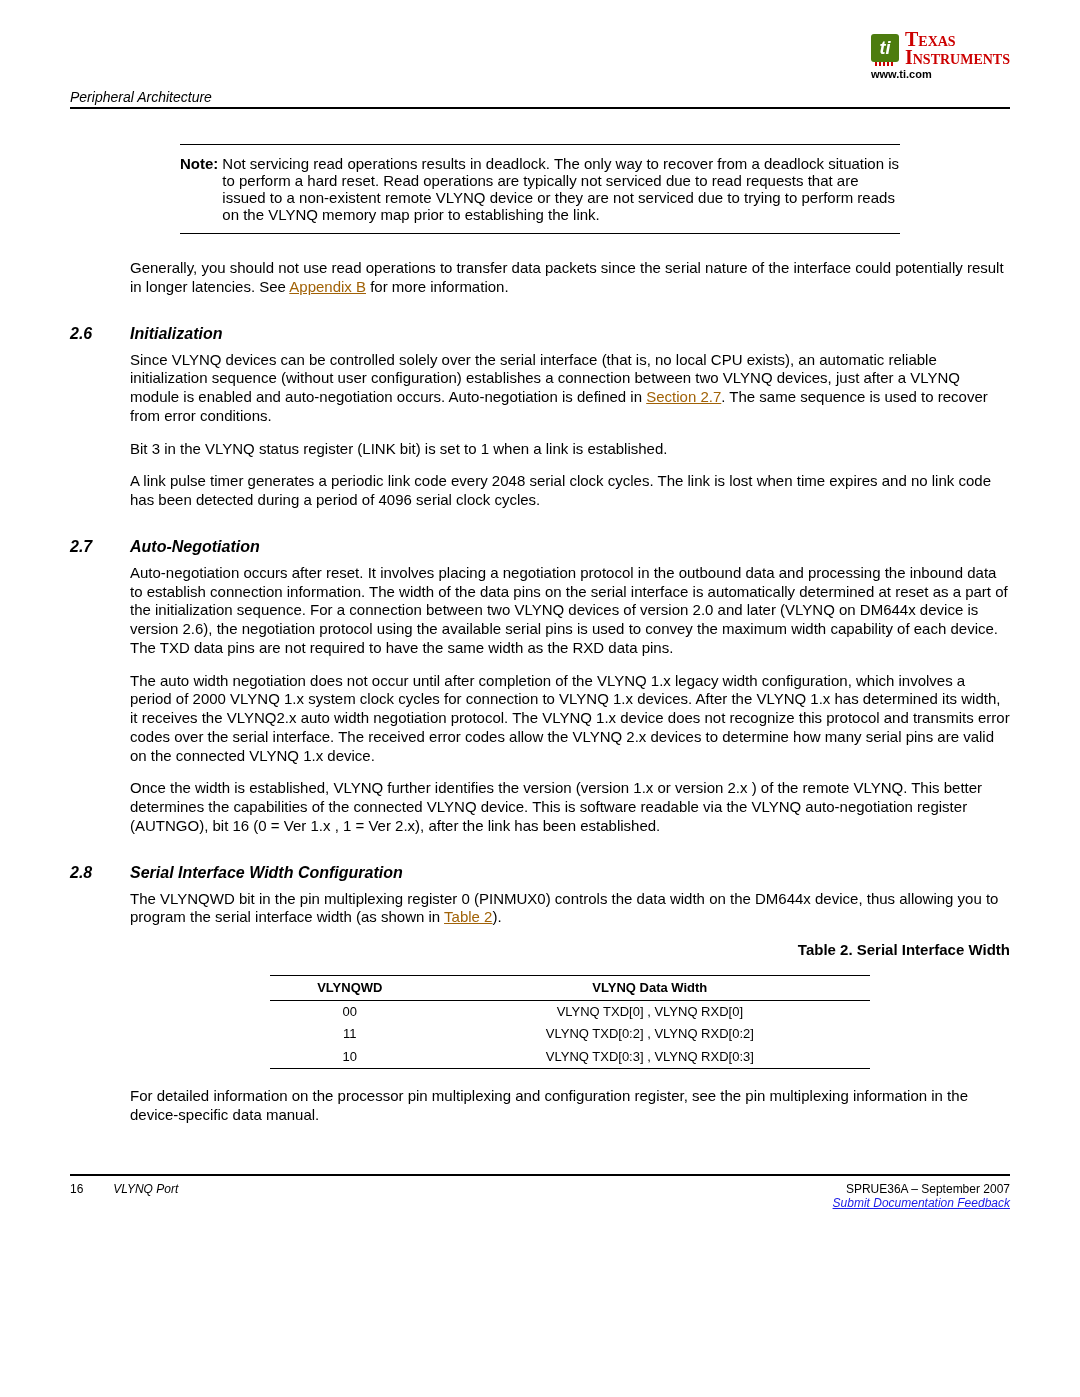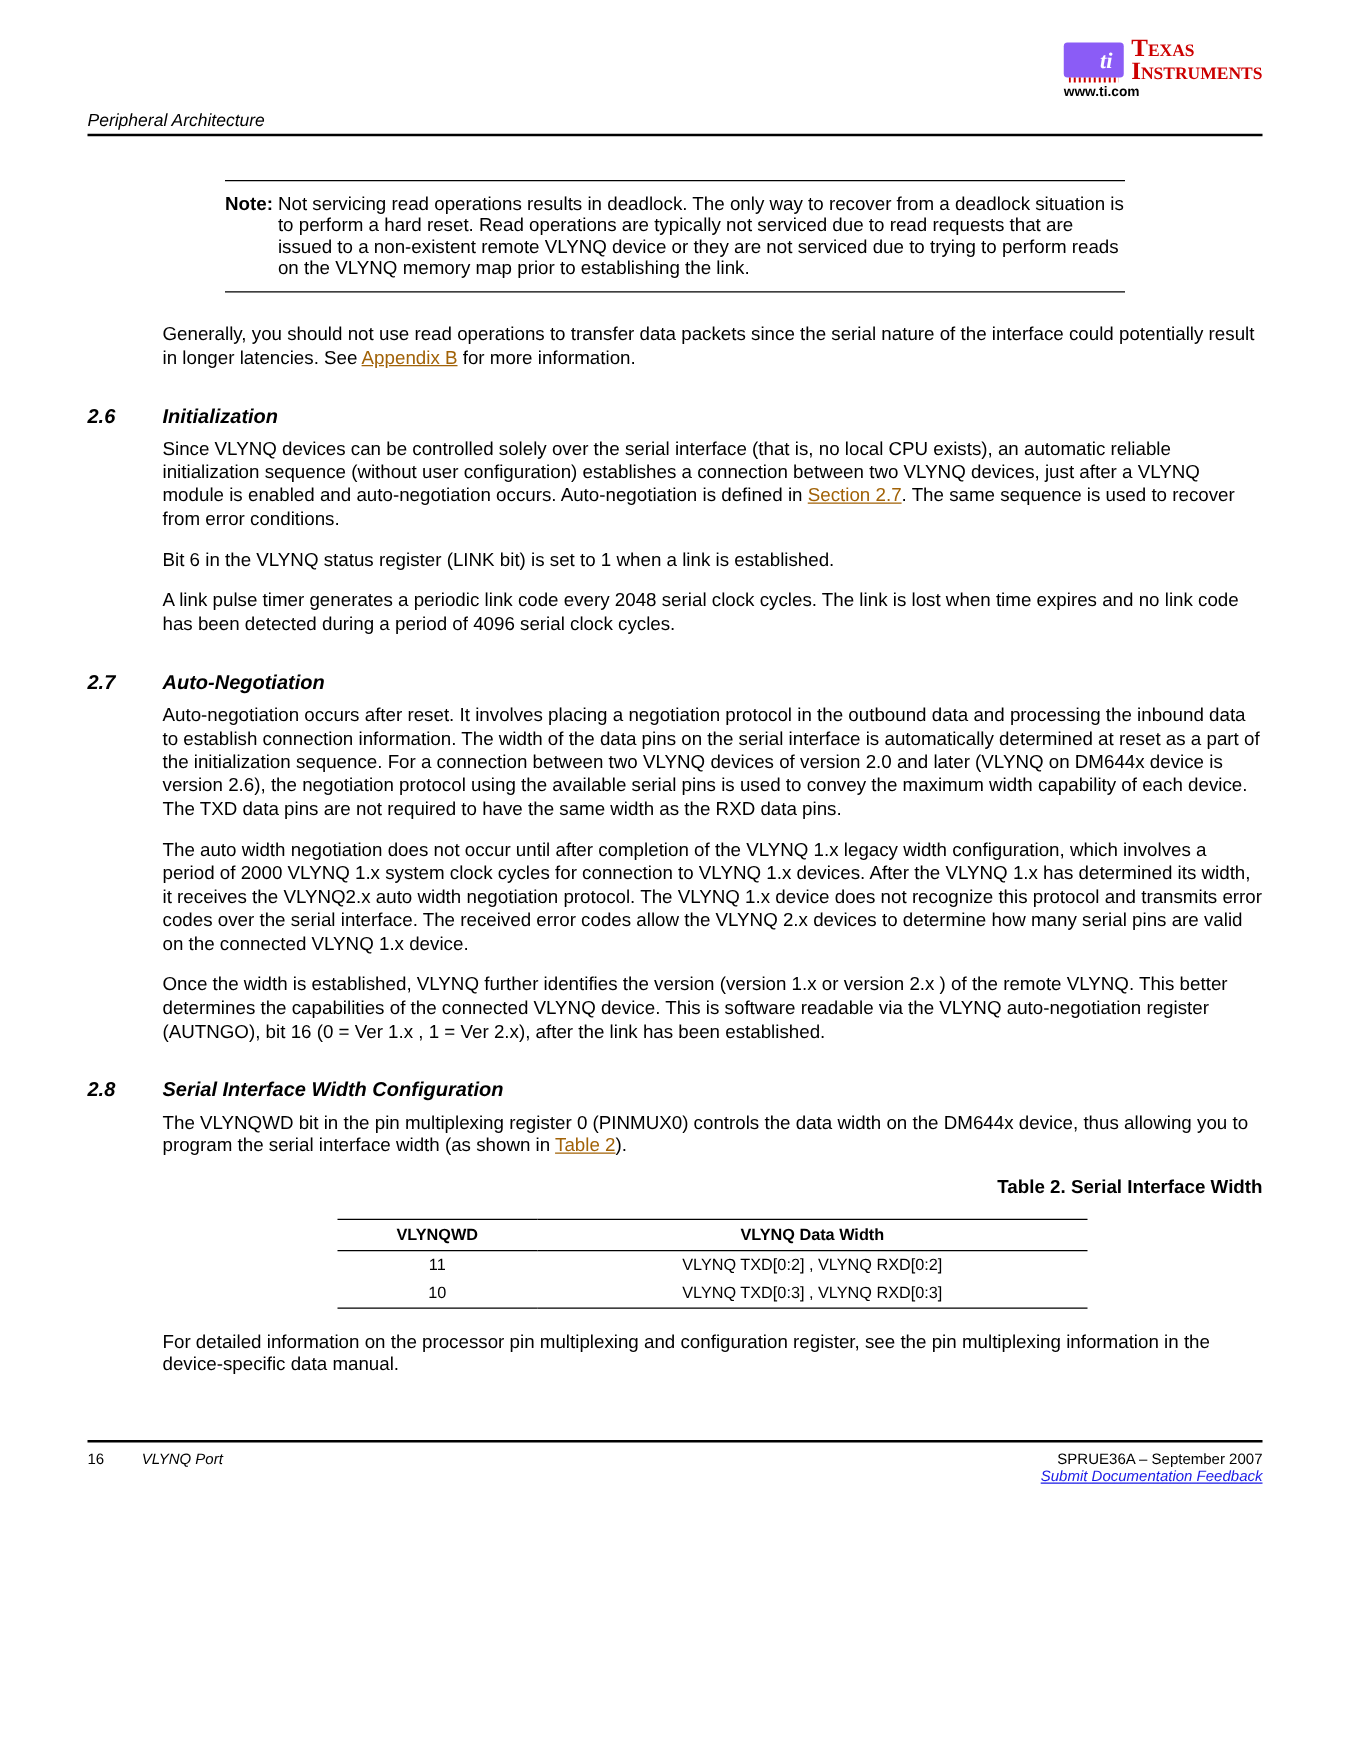--- a/index.html
+++ b/index.html
@@ -26,32 +26,31 @@
     display: flex;
     align-items: center;
     gap: 6px;
     font-family: Georgia, 'Times New Roman', serif;
     font-weight: bold;
     color: #c00;
     line-height: 0.9;
   }
   .ti-logo .chip {
     width: 28px; height: 28px;
-    background: #8b5cf6;
+    background: #4d7c0f;
     border-radius: 3px;
     position: relative;
     display: inline-flex;
     align-items: center;
     justify-content: center;
     color: #fff;
     font-size: 18px;
     font-style: italic;
-    font-family: Liberation Serif, serif;
+    font-family: Liberation Sans, sans-serif;
     font-weight: bold;
-    padding-left: 20px;
   }
   .ti-logo .chip::after {
     content: "";
     position: absolute;
     bottom: -4px; left: 4px; right: 4px;
     height: 4px;
     background: linear-gradient(90deg, #c00 2px, transparent 2px) 0 0/4px 4px;
   }
   .ti-logo .words .l1 { font-size: 20px; font-variant: small-caps; }
   .ti-logo .words .l2 { font-size: 20px; font-variant: small-caps; }
@@ -142,21 +141,21 @@
   </div>
 
   <div class="sec-row">
     <div class="sec-num">2.6</div>
     <div class="sec-head">Initialization</div>
   </div>
   <div class="body-block">
     <div class="para">
       <span>Since VLYNQ devices can be controlled solely over the serial interface (that is, no local CPU exists), an automatic reliable initialization sequence (without user configuration) establishes a connection between two VLYNQ devices, just after a VLYNQ module is enabled and auto-negotiation occurs. Auto-negotiation is defined in </span><a class="link">Section 2.7</a><span>. The same sequence is used to recover from error conditions.</span>
     </div>
-    <div class="para">Bit 6 in the VLYNQ status register (LINK bit) is set to 1 when a link is established.</div>
+    <div class="para">Bit 3 in the VLYNQ status register (LINK bit) is set to 1 when a link is established.</div>
     <div class="para">A link pulse timer generates a periodic link code every 2048 serial clock cycles. The link is lost when time expires and no link code has been detected during a period of 4096 serial clock cycles.</div>
   </div>
 
   <div class="sec-row">
     <div class="sec-num">2.7</div>
     <div class="sec-head">Auto-Negotiation</div>
   </div>
   <div class="body-block">
     <div class="para">Auto-negotiation occurs after reset. It involves placing a negotiation protocol in the outbound data and processing the inbound data to establish connection information. The width of the data pins on the serial interface is automatically determined at reset as a part of the initialization sequence. For a connection between two VLYNQ devices of version 2.0 and later (VLYNQ on DM644x device is version 2.6), the negotiation protocol using the available serial pins is used to convey the maximum width capability of each device. The TXD data pins are not required to have the same width as the RXD data pins.</div>
     <div class="para">The auto width negotiation does not occur until after completion of the VLYNQ 1.x legacy width configuration, which involves a period of 2000 VLYNQ 1.x system clock cycles for connection to VLYNQ 1.x devices. After the VLYNQ 1.x has determined its width, it receives the VLYNQ2.x auto width negotiation protocol. The VLYNQ 1.x device does not recognize this protocol and transmits error codes over the serial interface. The received error codes allow the VLYNQ 2.x devices to determine how many serial pins are valid on the connected VLYNQ 1.x device.</div>
@@ -174,20 +173,24 @@
 
     <div class="tbl-caption">Table 2. Serial Interface Width</div>
     <table class="data">
       <thead>
         <tr>
           <th>VLYNQWD</th>
           <th>VLYNQ Data Width</th>
         </tr>
       </thead>
       <tbody>
+        <tr>
+          <td>00</td>
+          <td>VLYNQ TXD[0] , VLYNQ RXD[0]</td>
+        </tr>
         <tr>
           <td>11</td>
           <td>VLYNQ TXD[0:2] , VLYNQ RXD[0:2]</td>
         </tr>
         <tr>
           <td>10</td>
           <td>VLYNQ TXD[0:3] , VLYNQ RXD[0:3]</td>
         </tr>
       </tbody>
     </table>

